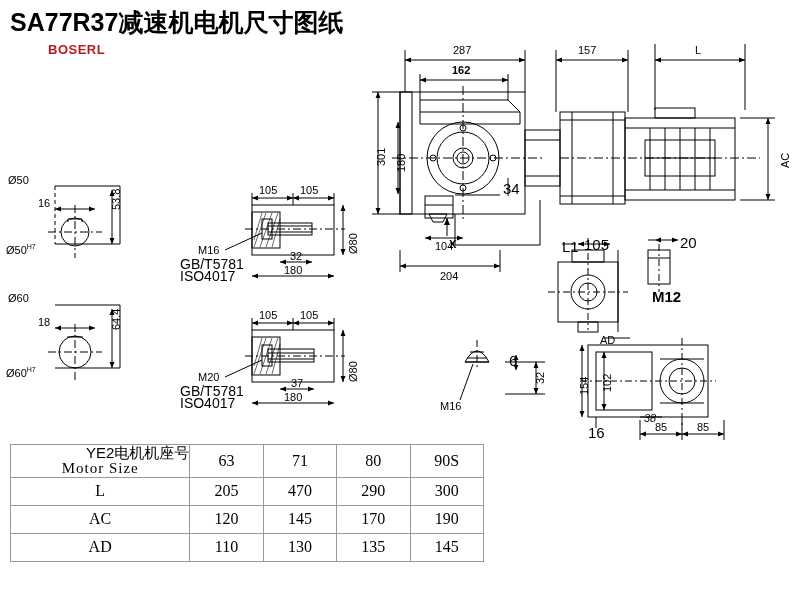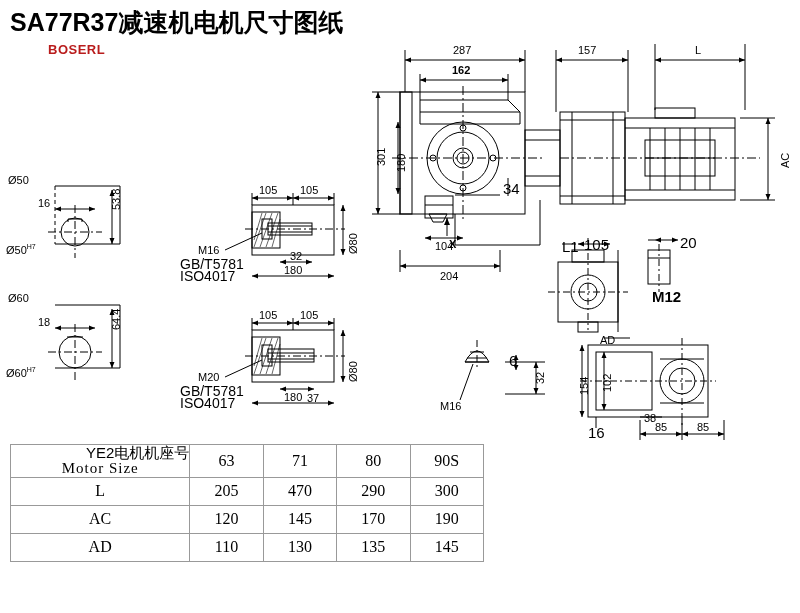--- a/index.html
+++ b/index.html
@@ -420,41 +420,41 @@
   <div class="lbl" style="left:300px; top:184px;">105</div>
   <div class="lbl" style="left:290px; top:250px;">32</div>
   <div class="lbl" style="left:284px; top:264px;">180</div>
   <div class="lbl vert" style="left:347px; top:254px;">Ø80</div>
   <div class="lbl" style="left:198px; top:244px;">M16</div>
   <div class="lbl sm" style="left:180px; top:256px;">GB/T5781</div>
   <div class="lbl sm" style="left:180px; top:268px;">ISO4017</div>
 
   <div class="lbl" style="left:259px; top:309px;">105</div>
   <div class="lbl" style="left:300px; top:309px;">105</div>
-  <div class="lbl" style="left:291px; top:392px;margin-left:16px;">37</div>
+  <div class="lbl" style="left:291px; top:377px;">37</div>
   <div class="lbl" style="left:284px; top:391px;">180</div>
   <div class="lbl vert" style="left:347px; top:382px;">Ø80</div>
   <div class="lbl" style="left:198px; top:371px;">M20</div>
   <div class="lbl sm" style="left:180px; top:383px;">GB/T5781</div>
   <div class="lbl sm" style="left:180px; top:395px;">ISO4017</div>
 
   <div class="lbl" style="left:440px; top:400px;">M16</div>
   <div class="lbl xs" style="left:509px; top:352px;">6</div>
   <div class="lbl vert" style="left:534px; top:384px;">32</div>
 
   <div class="lbl xs" style="left:562px; top:238px;">L1</div>
   <div class="lbl xs" style="left:584px; top:236px;">105</div>
   <div class="lbl" style="left:600px; top:334px;">AD</div>
   <div class="lbl xs" style="left:680px; top:234px;">20</div>
   <div class="lbl xs" style="left:652px; top:288px;font-weight:bold;">M12</div>
 
   <div class="lbl vert" style="left:578px; top:395px;">154</div>
   <div class="lbl vert" style="left:601px; top:392px;">102</div>
   <div class="lbl xs" style="left:588px; top:424px;">16</div>
-  <div class="lbl" style="left:644px; top:412px;">38</div>
+  <div class="lbl" style="left:644px; top:412px;font-style:italic;">38</div>
   <div class="lbl" style="left:655px; top:421px;">85</div>
   <div class="lbl" style="left:697px; top:421px;">85</div>
 
   <table id="spec-table">
     <tbody>
       <tr>
         <td class="head-cell">
           <span class="hc-line1">YE2电机机座号</span>
           <span class="hc-line2">Motor Size</span>
         </td>

